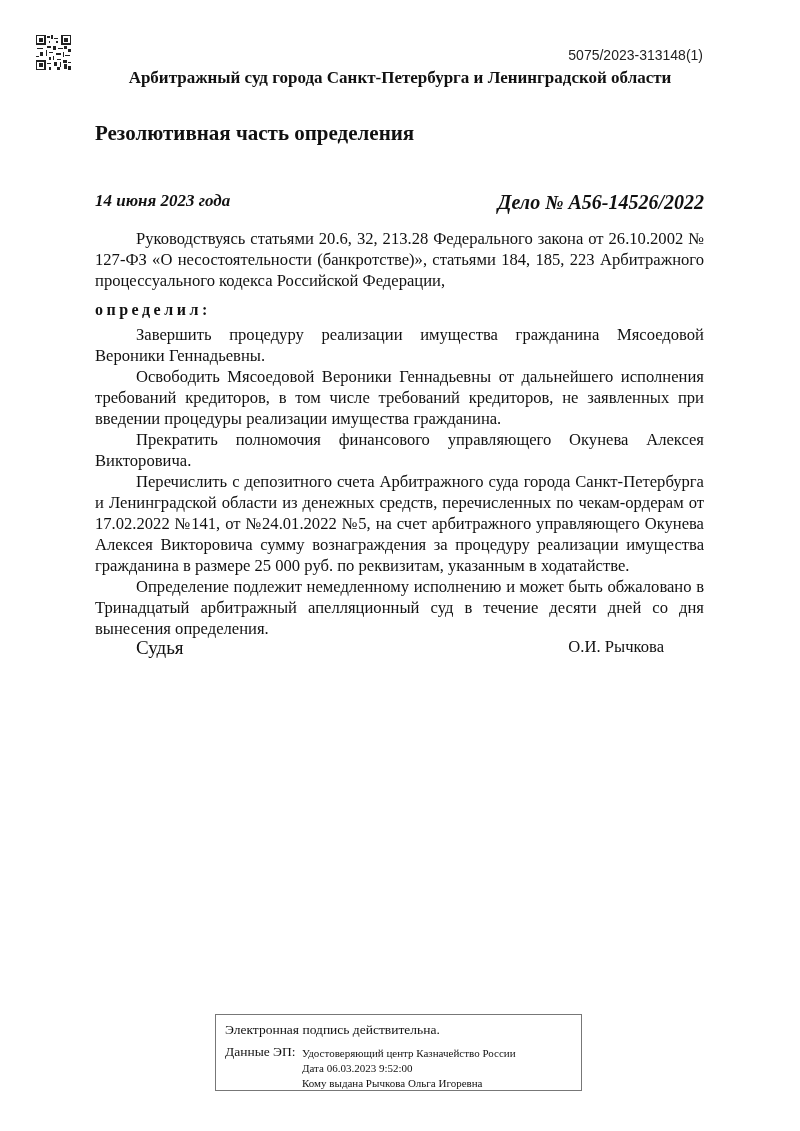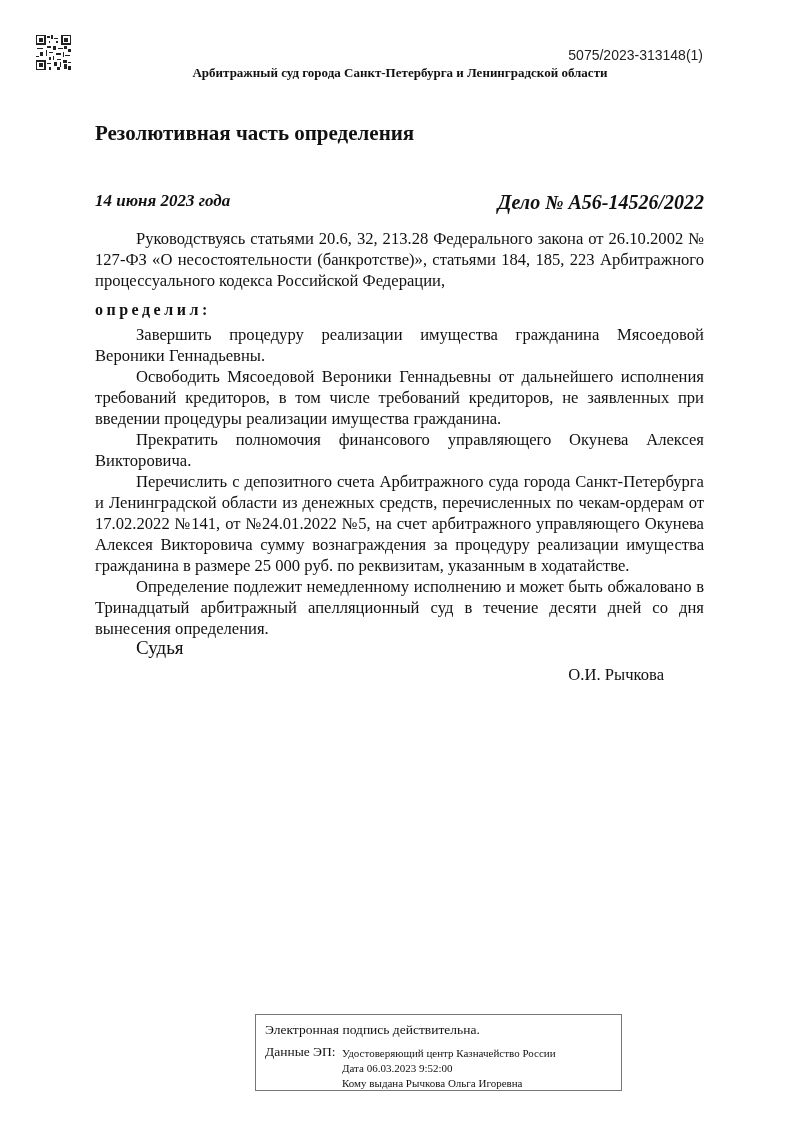--- a/index.html
+++ b/index.html
@@ -2,33 +2,33 @@
 <html><head>
 <meta charset="utf-8">
 <style>
   html, body { margin: 0; padding: 0; background: #ffffff; }
   body { width: 800px; height: 1131px; position: relative; overflow: hidden;
          font-family: "Liberation Serif", "DejaVu Serif", serif; color: #111; }
   .qr { position: absolute; left: 36px; top: 35px; width: 35px; height: 35px; }
   .docnum { position: absolute; left: 540px; top: 47px; width: 163px; text-align: right;
             font-family: "Liberation Sans", "DejaVu Sans", sans-serif; font-size: 14px; color: #222; }
   .court { position: absolute; left: 95px; top: 62px; width: 610px; text-align: center;
-           font-weight: bold; font-size: 13px; line-height: 21px; }
+           font-weight: bold; font-size: 17px; line-height: 31px; }
   .title { position: absolute; left: 95px; top: 120px; width: 610px; 
            font-weight: bold; font-size: 21px; line-height: 26px; }
   .date { position: absolute; left: 95px; top: 191px; font-weight: bold; font-style: italic; font-size: 17px; }
   .case { position: absolute; right: 96px; top: 191px; font-weight: bold; font-style: italic; font-size: 20px; }
   .body { position: absolute; left: 95px; top: 228px; width: 609px; font-size: 16.6px; line-height: 21px; }
   .body p { margin: 0; text-indent: 41px; text-align: justify; }
   .decided { text-align: right; text-indent: 0 !important; font-weight: bold; letter-spacing: 3.5px;
              font-size: 16px; margin: 8px 0 4px 0 !important; }
   .judge-label { position: absolute; left: 136px; top: 637px; font-size: 19px; }
-  .judge-name { position: absolute; right: 136px; top: 637px; font-size: 16.6px; margin-top: 28px; }
+  .judge-name { position: absolute; right: 136px; top: 637px; font-size: 16.6px; }
   .sig { position: absolute; left: 215px; top: 1014px; width: 367px; height: 77px;
-         border: 1.5px solid #777; box-sizing: border-box; margin-left: 40px; }
+         border: 1.5px solid #777; box-sizing: border-box; }
   .sig-valid { position: absolute; left: 9px; top: 7px; font-size: 13.5px; }
   .sig-label { position: absolute; left: 9px; top: 29px; font-size: 13.5px; }
   .sig-lines { position: absolute; left: 86px; top: 31px; font-size: 11px; line-height: 15px; }
 </style>
 </head>
 <body>
 
 <svg class="qr" viewBox="0 0 25 25" shape-rendering="crispEdges">
   <rect x="0" y="0" width="25" height="25" fill="#fff"></rect>
   <g fill="#222">

